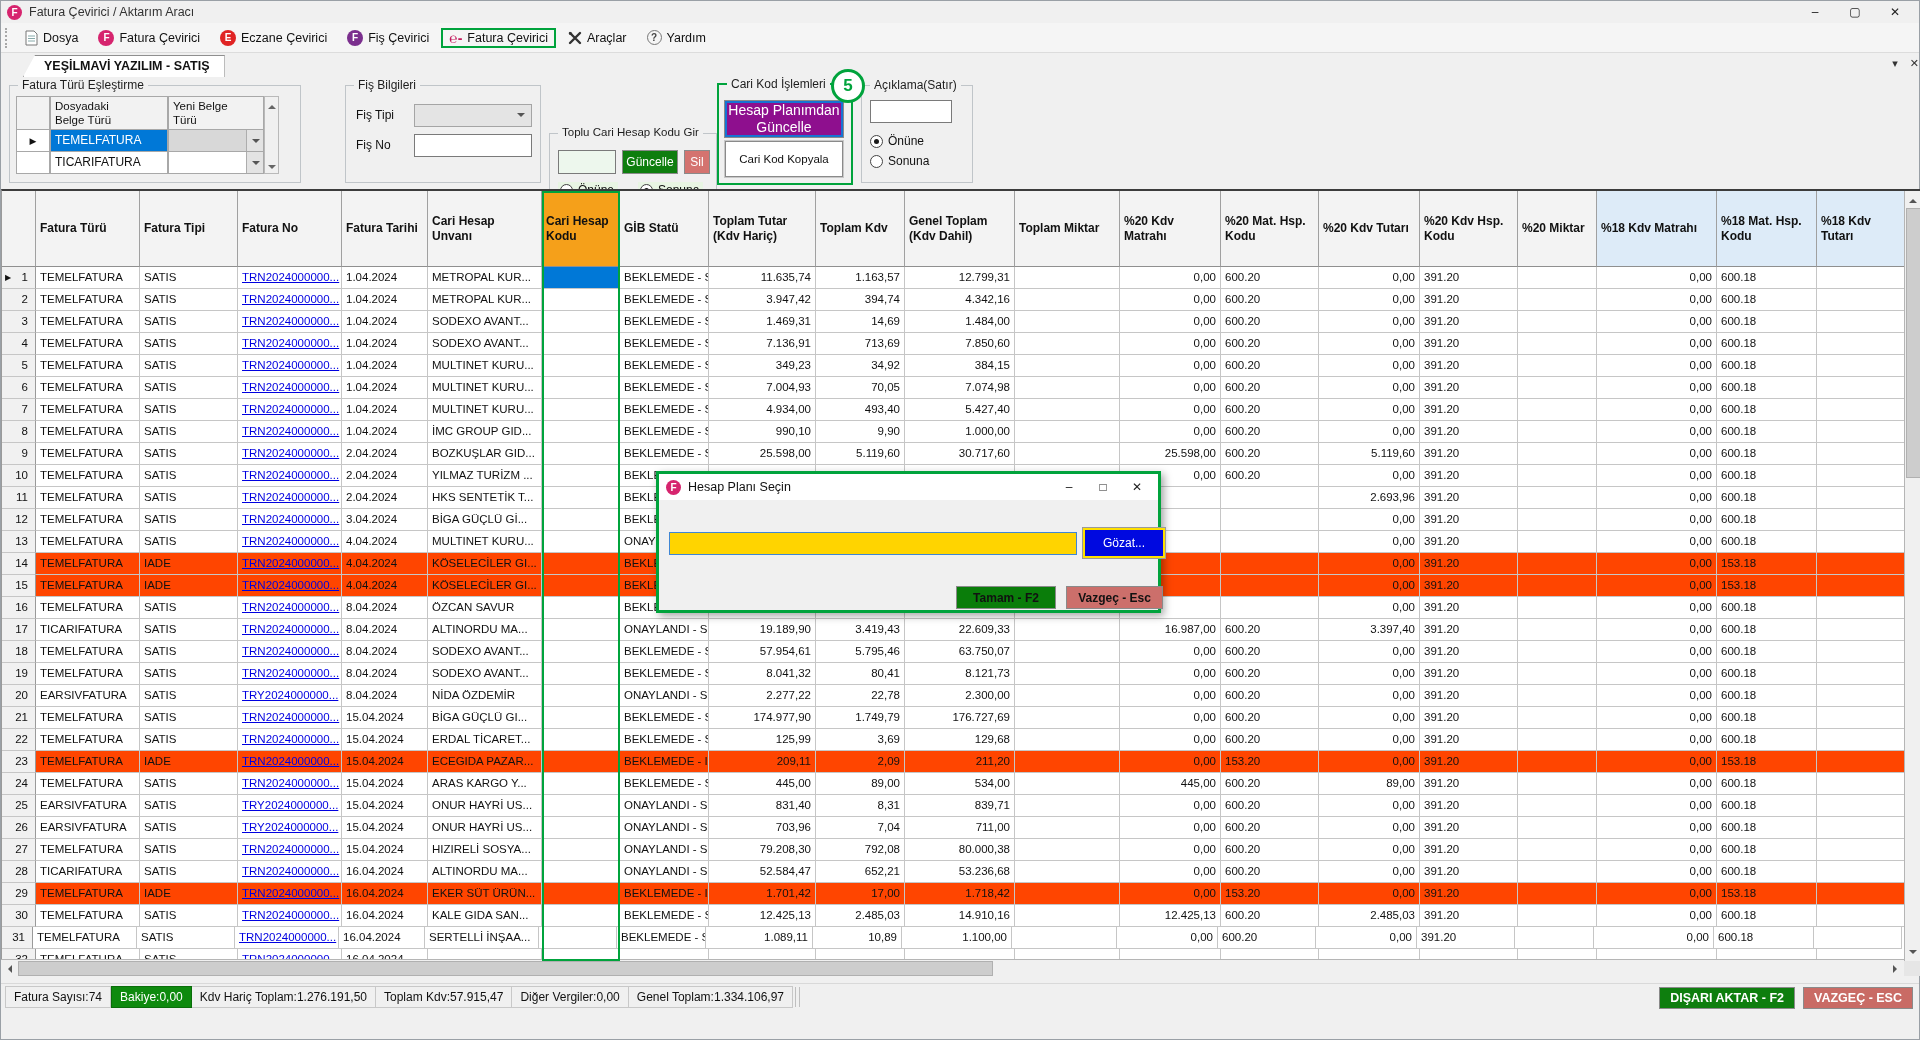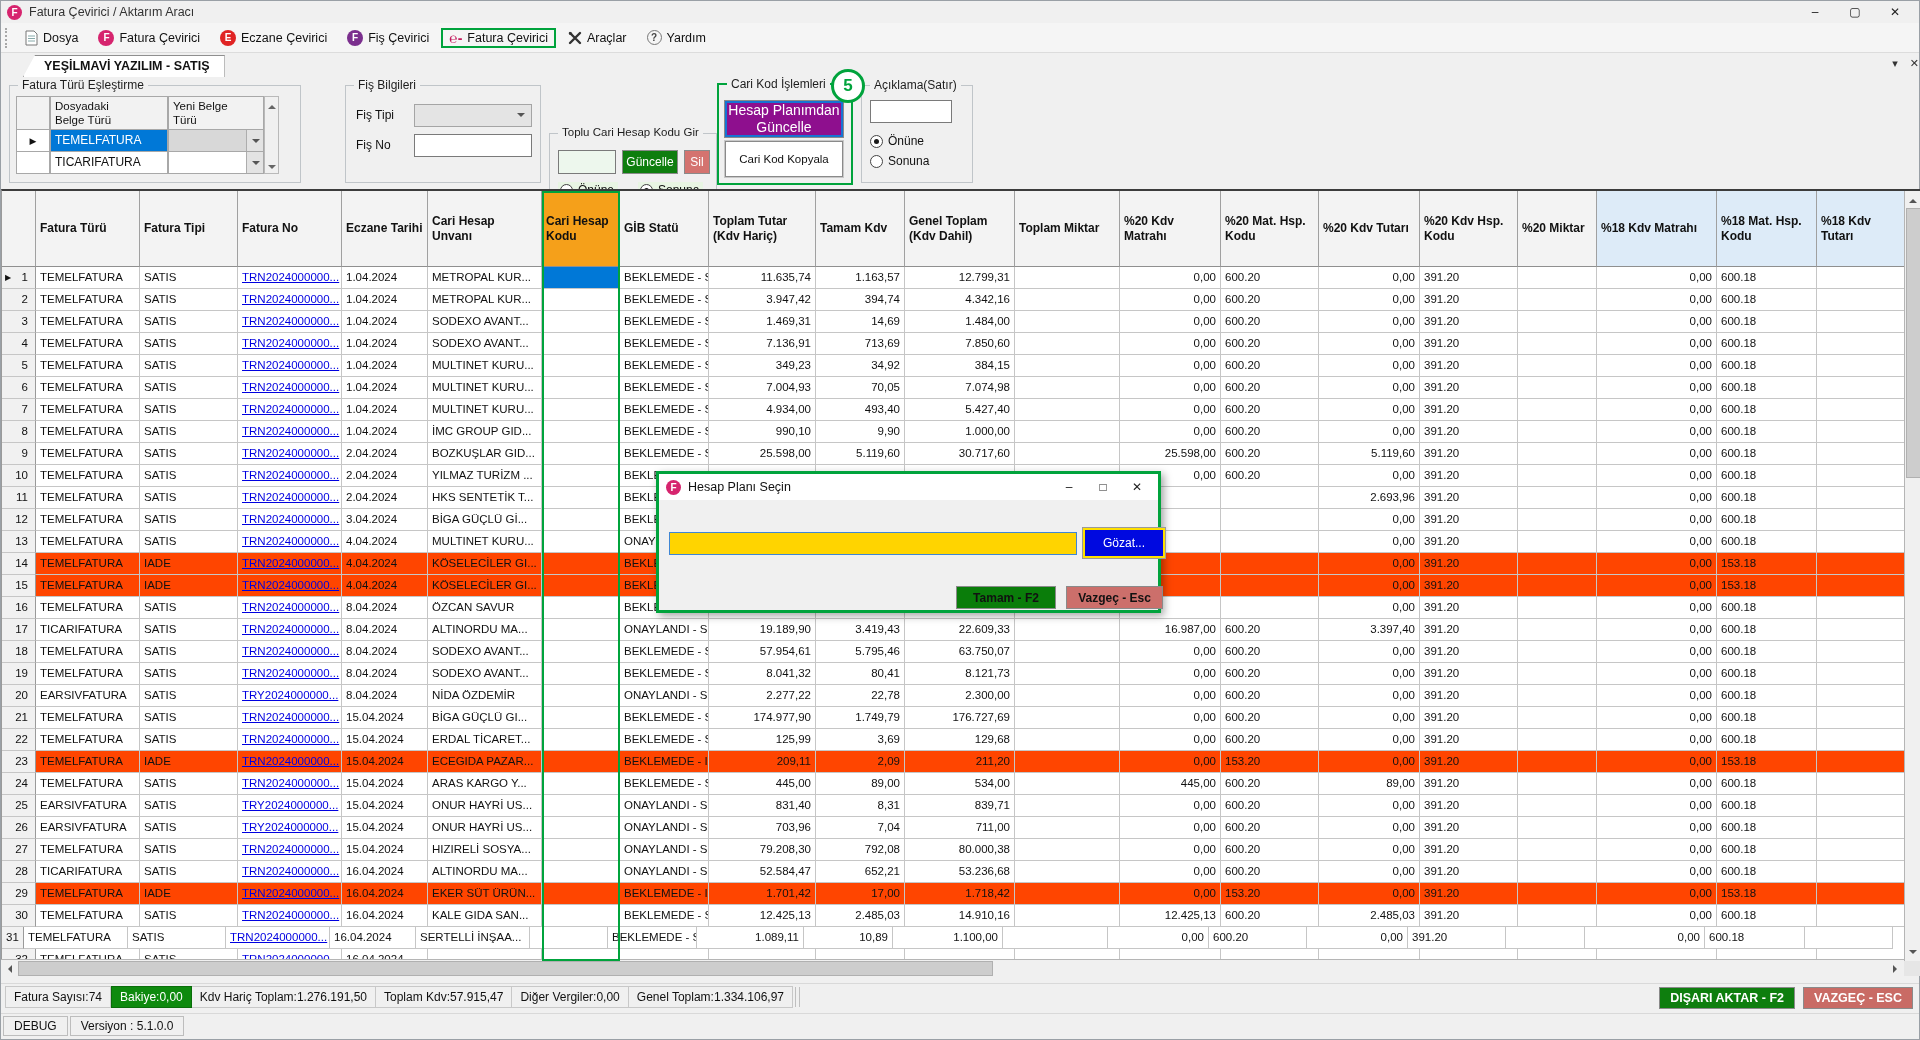--- a/index.html
+++ b/index.html
@@ -279,26 +279,26 @@
     </div>
 
   </div>
 
   <div class="grid">
     <div class="gheader" id="grid-header">
         <div class="hc" style="width: 34px;"></div>
         <div class="hc" style="width: 104px;">Fatura Türü</div>
         <div class="hc" style="width: 98px;">Fatura Tipi</div>
         <div class="hc" style="width: 104px;">Fatura No</div>
-        <div class="hc" style="width: 86px;">Eczane Tarihi</div>
+        <div class="hc" style="width: 86px;">Fatura Tarihi</div>
         <div class="hc" style="width: 114px;">Cari Hesap Unvanı</div>
         <div class="hc hl" style="width: 78px;">Cari Hesap Kodu</div>
         <div class="hc" style="width: 89px;">GİB Statü</div>
         <div class="hc" style="width: 107px;">Toplam Tutar (Kdv Hariç)</div>
-        <div class="hc" style="width: 89px;">Tamam Kdv</div>
+        <div class="hc" style="width: 89px;">Toplam Kdv</div>
         <div class="hc" style="width: 110px;">Genel Toplam (Kdv Dahil)</div>
         <div class="hc" style="width: 105px;">Toplam Miktar</div>
         <div class="hc" style="width: 101px;">%20 Kdv Matrahı</div>
         <div class="hc" style="width: 98px;">%20 Mat. Hsp. Kodu</div>
         <div class="hc" style="width: 101px;">%20 Kdv Tutarı</div>
         <div class="hc" style="width: 98px;">%20 Kdv Hsp. Kodu</div>
         <div class="hc" style="width: 79px;">%20 Miktar</div>
         <div class="hc hblue" style="width: 120px;">%18 Kdv Matrahı</div>
         <div class="hc hblue" style="width: 100px;">%18 Mat. Hsp. Kodu</div>
         <div class="hc hblue" style="width: 88px;">%18 Kdv Tutarı</div>
@@ -958,21 +958,21 @@
           <div class="td ar" style="width: 101px;">12.425,13</div>
           <div class="td" style="width: 98px;">600.20</div>
           <div class="td ar" style="width: 101px;">2.485,03</div>
           <div class="td" style="width: 98px;">391.20</div>
           <div class="td ar" style="width: 79px;"></div>
           <div class="td ar" style="width: 120px;">0,00</div>
           <div class="td" style="width: 100px;">600.18</div>
           <div class="td ar" style="width: 88px;"></div>
         </div>
         <div class="tr">
-          <div class="td nh" style="width: 22px;"><span>31</span></div>
+          <div class="td nh" style="width: 31px;"><span>31</span></div>
           <div class="td" style="width: 104px;">TEMELFATURA</div>
           <div class="td" style="width: 98px;">SATIS</div>
           <div class="td" style="width: 104px;"><span class="lnk">TRN2024000000...</span></div>
           <div class="td" style="width: 86px;">16.04.2024</div>
           <div class="td" style="width: 114px;">SERTELLİ İNŞAA...</div>
           <div class="td" style="width: 78px;"></div>
           <div class="td" style="width: 89px;">BEKLEMEDE - SA...</div>
           <div class="td ar" style="width: 107px;">1.089,11</div>
           <div class="td ar" style="width: 89px;">10,89</div>
           <div class="td ar" style="width: 110px;">1.100,00</div>
@@ -1057,18 +1057,14 @@
         <span class="s1seg">Diğer Vergiler:0,00</span>
         <span class="s1seg">Genel Toplam:1.334.106,97</span>
       </div>
     <span class="s1dbl"></span>
     <div class="s1btns">
       <div class="btn green">DIŞARI AKTAR - F2</div>
       <div class="btn red" style="background:#c96b65;">VAZGEÇ - ESC</div>
     </div>
   </div>
 
-  <div class="status2">
-    <span class="s2seg">DEBUG</span>
-    <span class="s2seg">Versiyon : 5.1.0.0</span>
-  </div>
 
 </div>
 
 </body></html>

